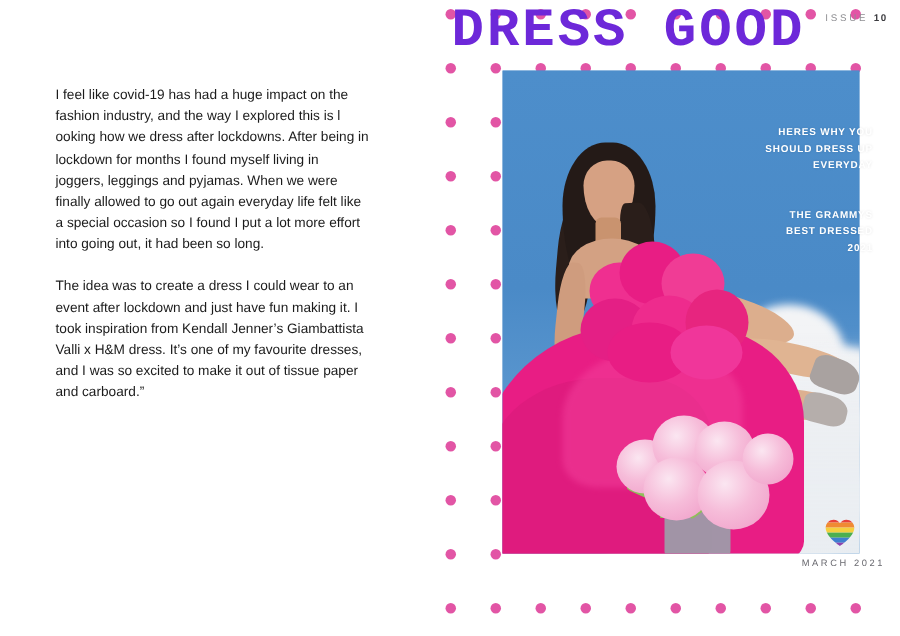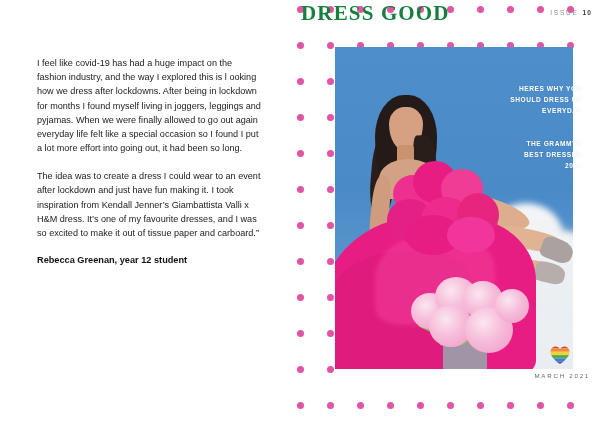--- a/index.html
+++ b/index.html
@@ -37,21 +37,21 @@
     color: #111111;
     line-height: 1.45;
     margin: 0 0 14px 0;
     letter-spacing: 0.005em;
   }
   .article p.body {
     font-size: 9.1px;
     font-weight: normal;
     color: #1b1b1b;
     line-height: 1.56;
-    margin: 0 0 14px 0;
+    margin: 0 14px 14px 0;
   }
   .article .signoff {
     font-size: 9.2px;
     font-weight: bold;
     color: #111111;
     line-height: 1.45;
     margin: 6px 0 0 0;
   }
 
   
@@ -83,25 +83,25 @@
     position: absolute;
     left: 0; top: 0;
     width: 315px;
     height: 70px;
     z-index: 6;
   }
   .mast-line1 {
     position: absolute;
     left: 16px;
     top: 3px;
-    font-family: Liberation Serif, serif;
+    font-family: Liberation Mono, monospace;
     font-weight: bold;
-    font-size: 21px;
+    font-size: 36px;
     letter-spacing: 0.055em;
-    color: #15803d;
+    color: #6d28d9;
     line-height: 1;
     white-space: nowrap;
   }
   .mast-line2 {
     position: absolute;
     left: 96px;
     top: 35px;
     font-family: "Liberation Serif", "DejaVu Serif", serif;
     font-weight: bold;
     font-style: italic;
@@ -413,21 +413,20 @@
   }
 </style>
 </head>
 <body>
 
 <div id="page">
 
   <div class="article">
     <p class="body">I feel like covid-19 has had a huge impact on the fashion industry, and the way I explored this is l ooking how we dress after lockdowns. After being in lockdown for months I found myself living in joggers, leggings and pyjamas. When we were finally allowed to go out again everyday life felt like a special occasion so I found I put a lot more effort into going out, it had been so long.</p>
     <p class="body">The idea was to create a dress I could wear to an event after lockdown and just have fun making it. I took inspiration from Kendall Jenner’s Giambattista Valli x H&amp;M dress. It’s one of my favourite dresses, and I was so excited to make it out of tissue paper and carboard.”</p>
-    <p class="signoff">Rebecca Greenan, year 12 student</p>
   </div>
 
   <div id="cover">
 
     <div class="dots" id="dotlayer">
         <div class="dot" style="left: 12px; top: 6px;"></div>
         <div class="dot" style="left: 42px; top: 6px;"></div>
         <div class="dot" style="left: 72px; top: 6px;"></div>
         <div class="dot" style="left: 102px; top: 6px;"></div>
         <div class="dot" style="left: 132px; top: 6px;"></div>

